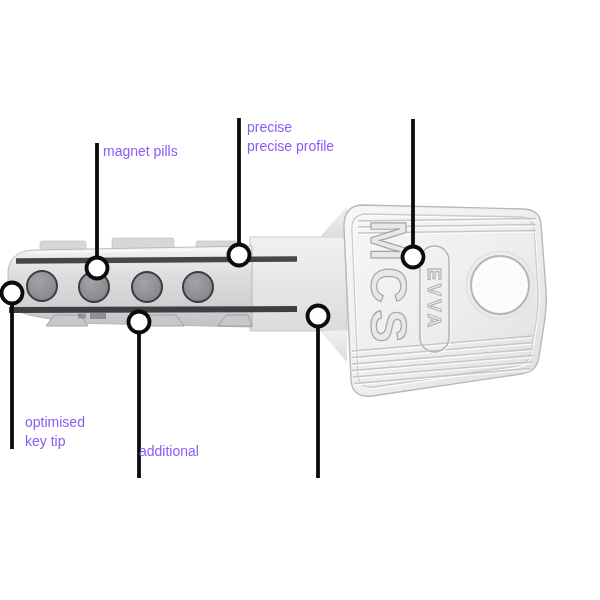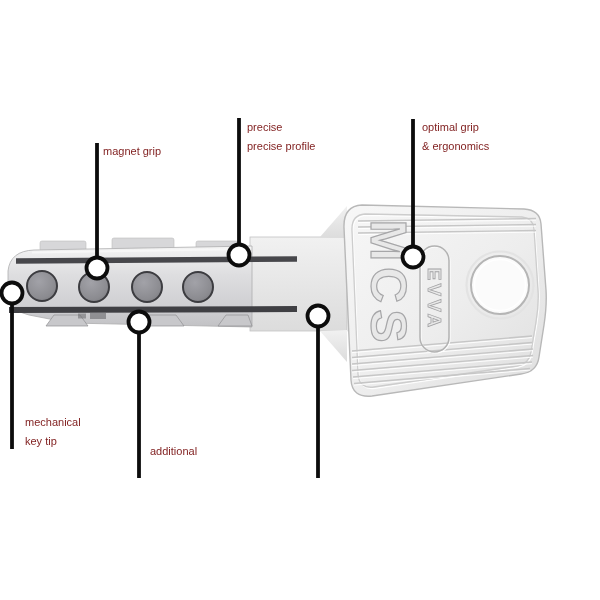--- a/index.html
+++ b/index.html
@@ -6,23 +6,23 @@
   #stage{
     position:relative;
     width:600px;height:600px;
     background:#ffffff;
     font-family:"Liberation Sans","DejaVu Sans",sans-serif;
     overflow:hidden;
   }
   #key-svg{position:absolute;left:0;top:0;}
   .label{
     position:absolute;
-    font-size:11px;
+    font-size:14px;
     line-height:19px;
-    color:#7f1d1d;
+    color:#8b5cf6;
     white-space:nowrap;
   }
   .label span{display:block;}
 </style>
 </head>
 <body>
 
 <div id="stage">
 
   <svg id="key-svg" width="600" height="600" viewBox="0 0 600 600">
@@ -147,36 +147,32 @@
       <circle cx="97" cy="268" r="10.5"></circle>
       <circle cx="239" cy="255" r="10.5"></circle>
       <circle cx="413" cy="257" r="10.5"></circle>
       <circle cx="12" cy="293" r="10.5"></circle>
       <circle cx="139" cy="322" r="10.5"></circle>
       <circle cx="318" cy="316" r="10.5"></circle>
     </g>
   </svg>
 
   <div class="label" style="left:103px; top:142px">
-    <span>magnet grip</span>
+    <span>magnet pills</span>
   </div>
 
   <div class="label" style="left:247px; top:118px">
     <span>precise</span>
     <span>precise profile</span>
   </div>
 
-  <div class="label" style="left:422px; top:118px">
-    <span>optimal grip</span>
-    <span>&amp; ergonomics</span>
-  </div>
 
   <div class="label" style="left:25px; top:413px">
-    <span>mechanical</span>
+    <span>optimised</span>
     <span>key tip</span>
   </div>
 
-  <div class="label" style="left:150px; top:442px">
+  <div class="label" style="left:139px; top:442px">
     <span>additional</span>
   </div>
 
 
 </div>
 
 </body></html>

